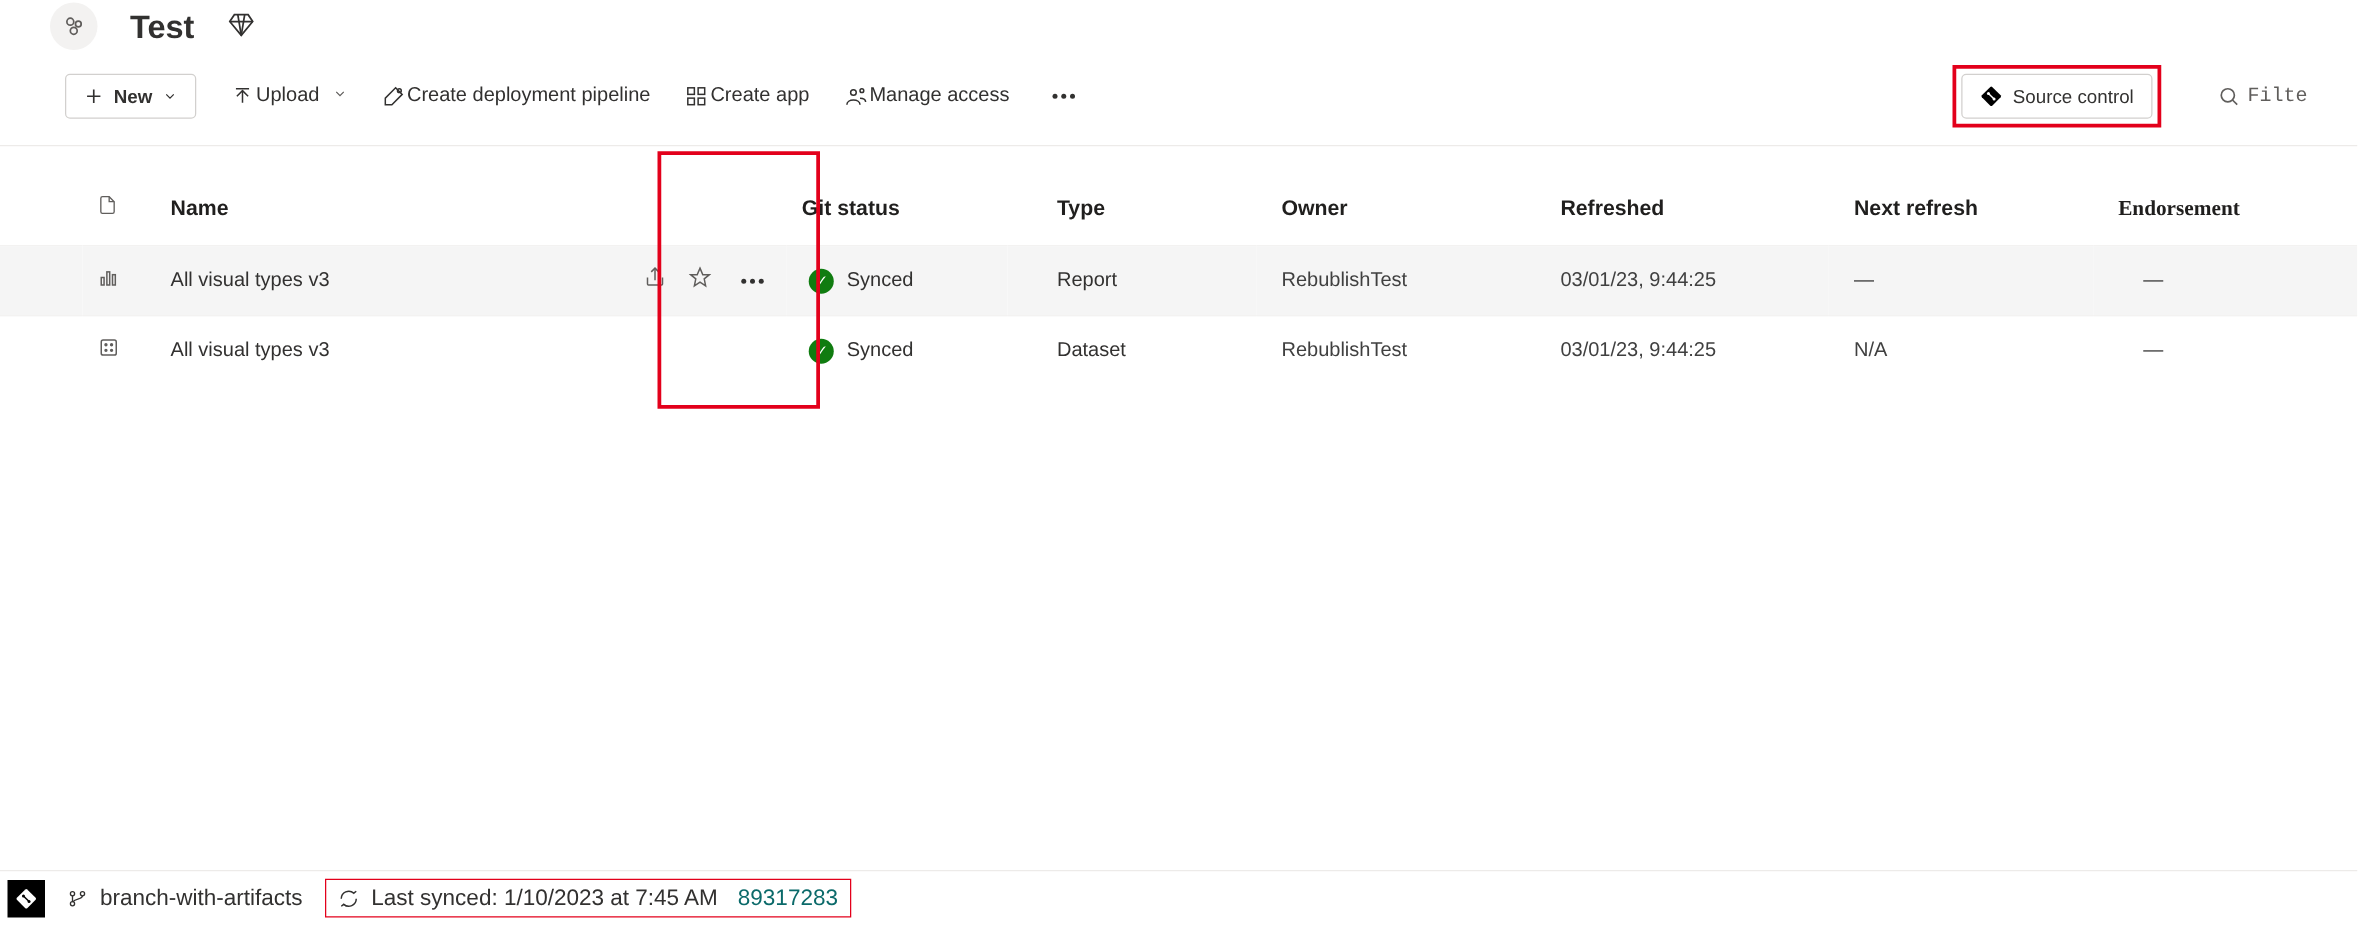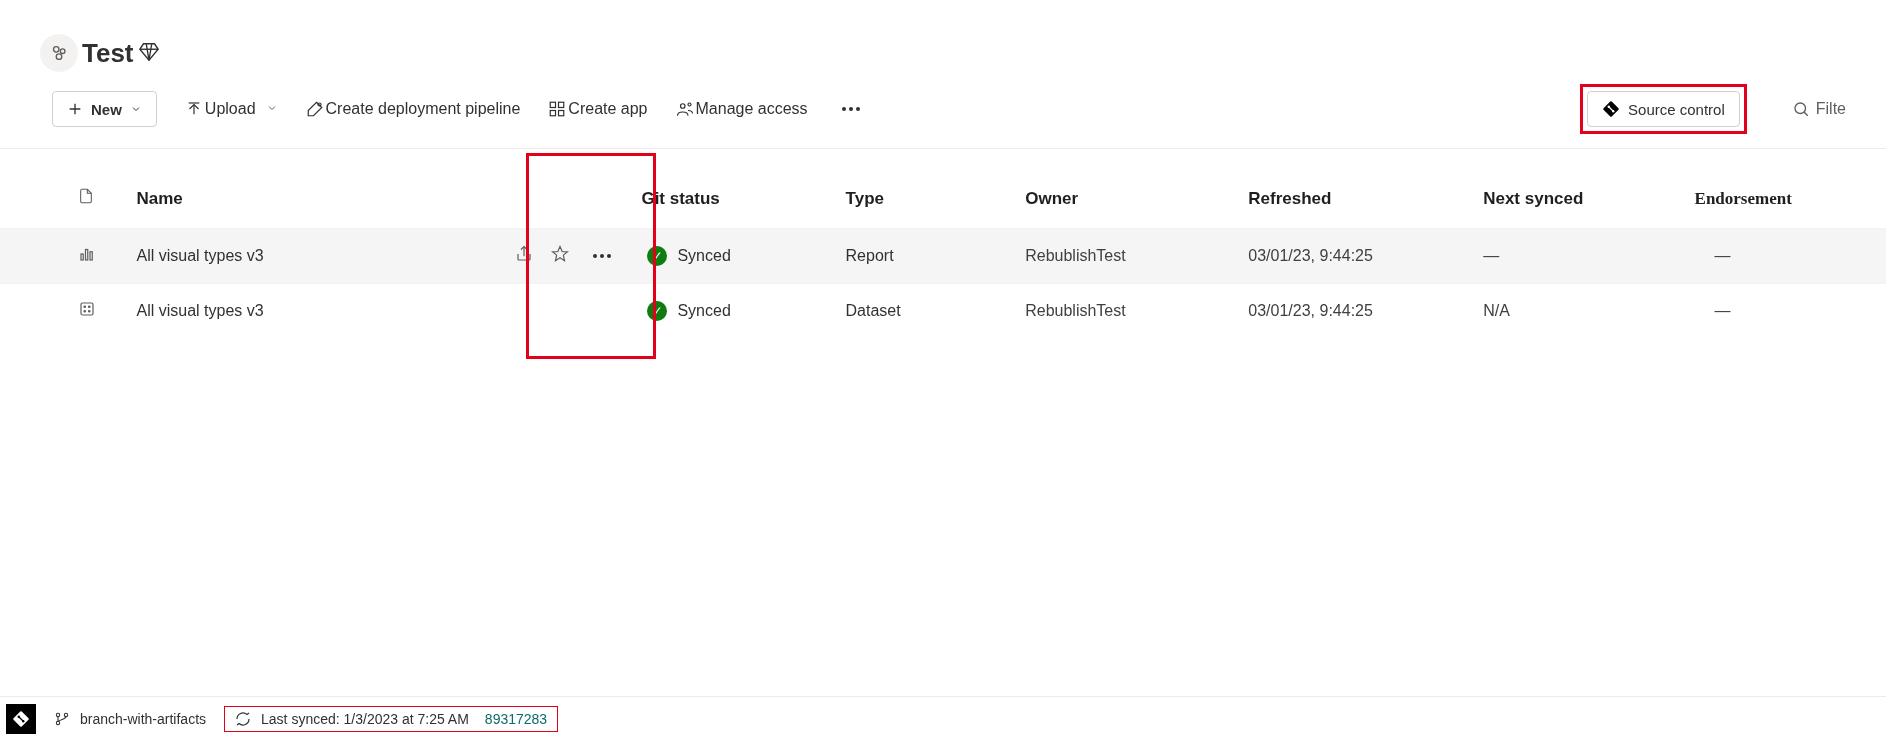--- a/index.html
+++ b/index.html
@@ -11,24 +11,24 @@
       background: #fff;
       width: 1886px;
       height: 740px;
       overflow: hidden;
       display: flex;
       flex-direction: column;
     }
 
     
     .header {
-      padding: 34px 40px 12px 40px;
+      padding: 2px 40px 12px 40px;
       display: flex;
       align-items: center;
-      gap: 4px;
+      gap: 26px;
     }
     .ws-icon-circle {
       width: 38px; height: 38px;
       border-radius: 50%;
       background: #f3f2f1;
       display: flex; align-items: center; justify-content: center;
       color: #605e5c;
     }
     .ws-title {
       font-size: 26px;
@@ -89,20 +89,21 @@
     
     .filter {
       display: inline-flex;
       align-items: center;
       gap: 6px;
       padding-left: 10px;
       color: #605e5c;
       font-size: 16px;
       border-left: 1px solid transparent;
       margin-left: 6px;
+      font-family: Liberation Mono, monospace;
     }
 
     
     .table-wrap {
       flex: 1;
       overflow: hidden;
       padding-top: 20px;
     }
     table {
       border-collapse: collapse;
@@ -152,21 +153,21 @@
     }
 
     
     .statusbar {
       border-top: 1px solid #edebe9;
       height: 44px;
       display: flex;
       align-items: center;
       padding: 0 6px;
       gap: 18px;
-      font-size: 14px;
+      font-size: 18px;
       color: #323130;
     }
     .sb-block { display: inline-flex; align-items: center; gap: 10px; }
     .sb-git-icon {
       width: 30px; height: 30px;
       background: #000;
       display: inline-flex; align-items: center; justify-content: center;
     }
     .commit-id { color: #0b6a6a; font-weight: 400; }
     .sb-highlight {
@@ -314,21 +315,21 @@
                 <path d="M14 2H6a2 2 0 0 0-2 2v16a2 2 0 0 0 2 2h12a2 2 0 0 0 2-2V8z"></path>
                 <path d="M14 2v6h6"></path>
               </svg>
           </span>
         </th>
         <th>Name</th>
         <th>Git status</th>
         <th style="padding-left:40px;">Type</th>
         <th style="padding-left:20px;">Owner</th>
         <th style="padding-left:20px;">Refreshed</th>
-        <th style="padding-left:20px;">Next synced</th>
+        <th style="padding-left:20px;">Next refresh</th>
         <th style="padding-left:20px;font-family:Liberation Serif, serif;">Endorsement</th>
       </tr>
     </thead>
     <tbody>
 
       <tr class="hover">
         <td></td>
         <td>
           <span class="type-icon">
             <svg width="18" height="18" viewBox="0 0 24 24" fill="none" stroke="currentColor" stroke-width="1.6">
@@ -429,17 +430,17 @@
       </svg>
     <span>branch-with-artifacts</span>
   </span>
 
   <span class="sb-highlight">
     <span class="sb-block">
       <svg width="16" height="16" viewBox="0 0 24 24" fill="none" stroke="currentColor" stroke-width="1.8">
           <path d="M21 12a9 9 0 0 1-15 6.7L3 21"></path>
           <path d="M3 12a9 9 0 0 1 15-6.7L21 3"></path>
         </svg>
-      <span>Last synced: 1/3/2023 at 7:25 AM</span>
+      <span>Last synced: 1/10/2023 at 7:45 AM</span>
     </span>
     <span class="commit-id">89317283</span>
   </span>
 </div>
 
 </body></html>

